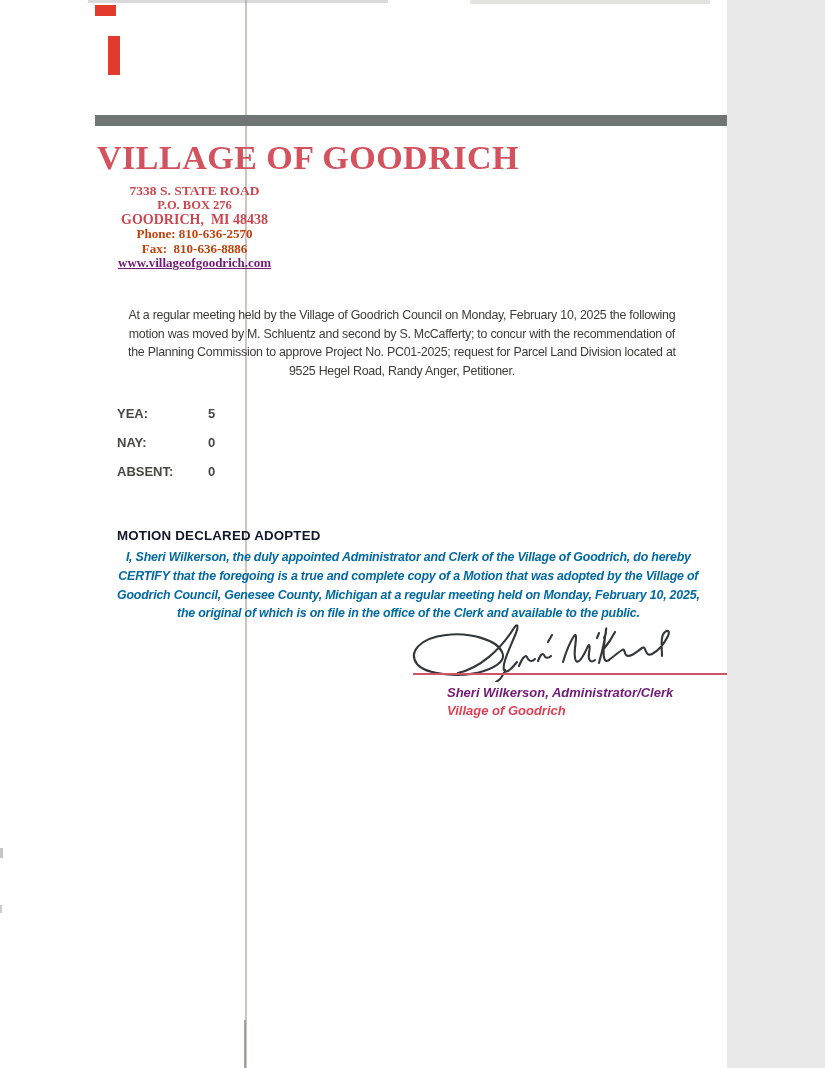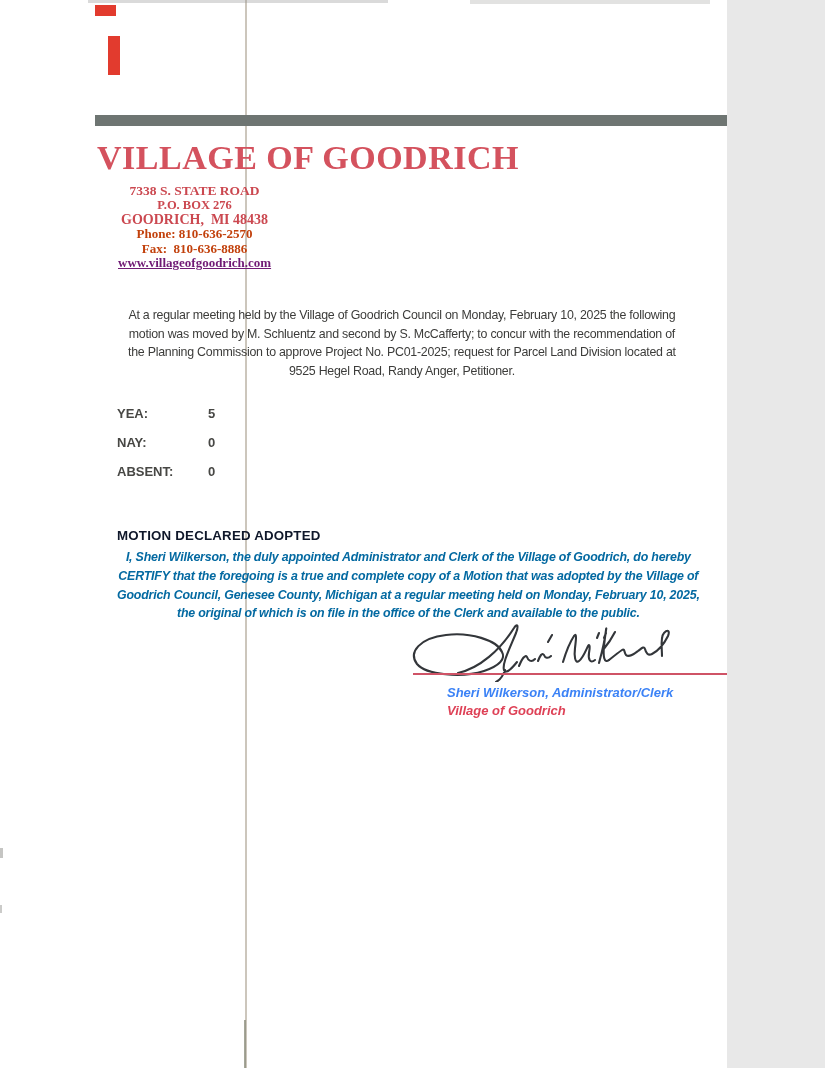--- a/index.html
+++ b/index.html
@@ -55,21 +55,21 @@
   .cert{
     position:absolute;left:117px;top:548px;margin:0;white-space:pre;
     font-size:12.4px;line-height:18.8px;letter-spacing:-0.2px;
     font-weight:bold;font-style:italic;color:#0369a1;
   }
 
   
   .sig-svg{position:absolute;left:400px;top:620px;}
   .sig-rule{position:absolute;left:413px;top:673px;width:324px;height:2px;background:#cf5366;}
   .sig-name{position:absolute;left:447px;top:685px;font-size:13px;font-weight:bold;
-    font-style:italic;color:#3b82f6;white-space:pre;}
+    font-style:italic;color:#701a75;white-space:pre;}
   .sig-org{position:absolute;left:447px;top:703px;font-size:13px;font-weight:bold;
     font-style:italic;color:#de4156;white-space:pre;}
 
   
   .watermark{position:absolute;left:743px;top:1045px;font-size:15.5px;color:#ababab;
     letter-spacing:.3px;}
 </style>
 </head>
 <body>
 

